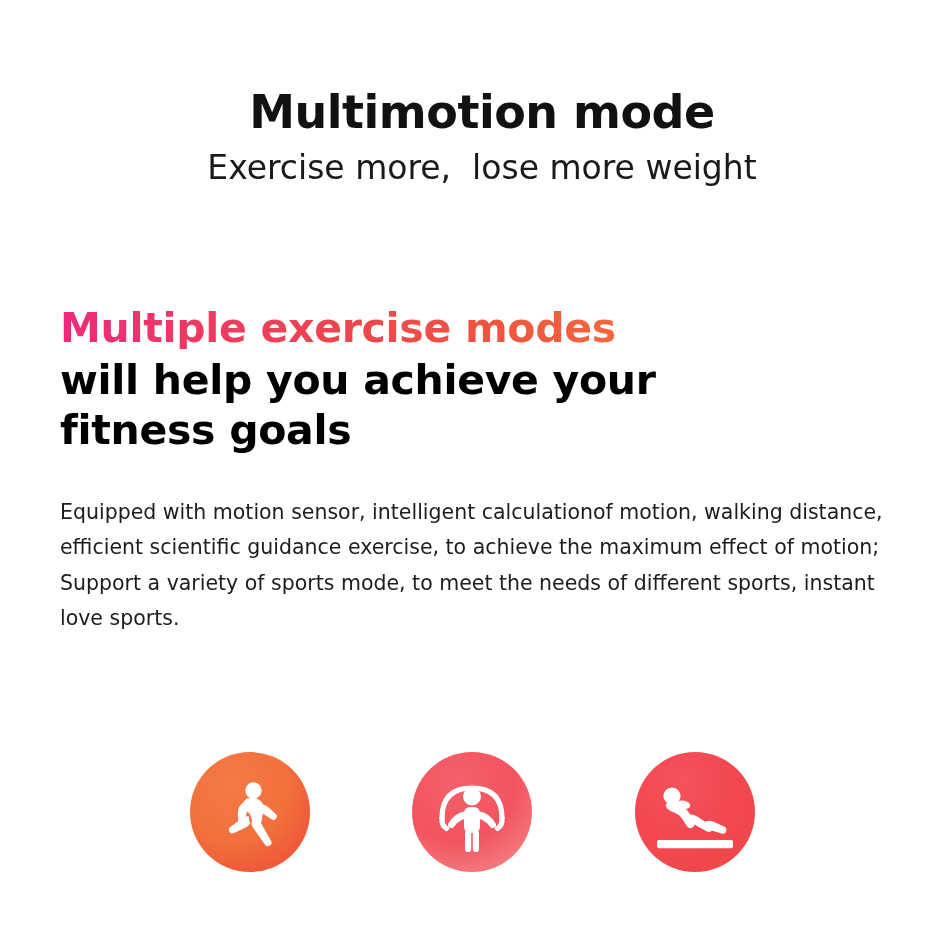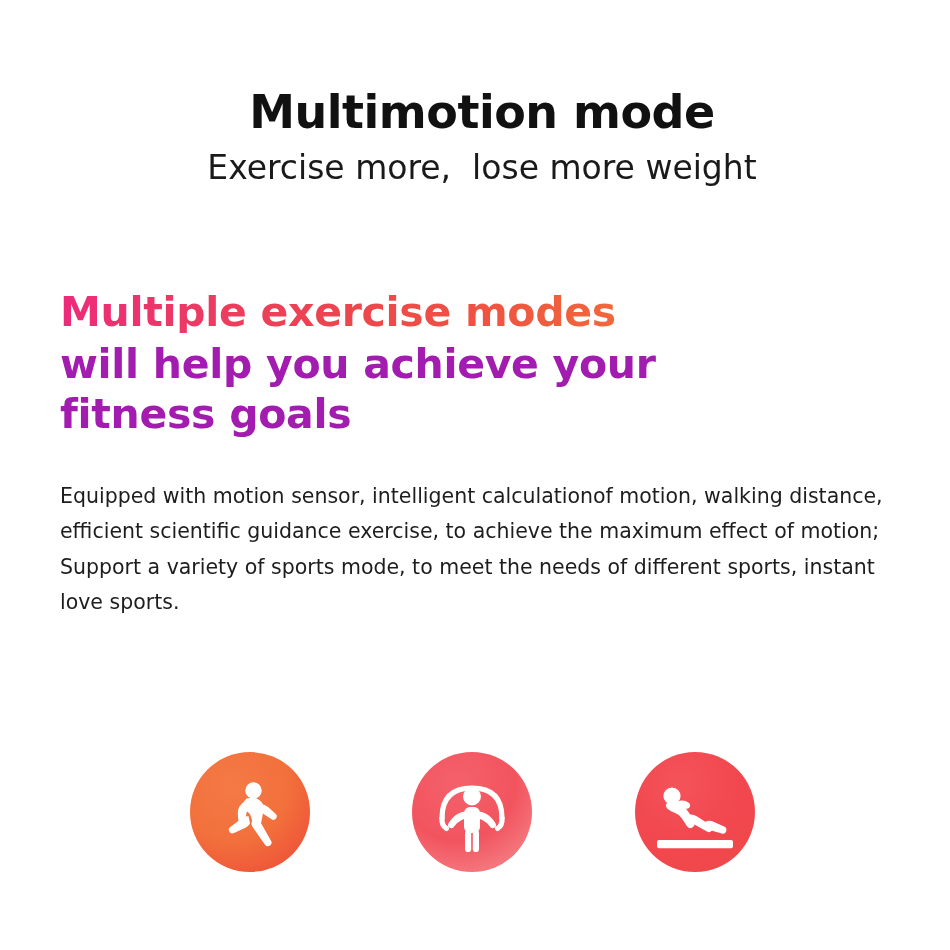--- a/index.html
+++ b/index.html
@@ -41,21 +41,21 @@
     font-weight: 400;
     color: #1a1a1a;
     line-height: 1.1;
     margin: 14px 0 0 0;
     white-space: pre;
   }
 
   
   .content {
     position: absolute;
-    top: 292px;
+    top: 308px;
     left: 60px;
     width: 830px;
   }
   .gradient-heading {
     font-family: "DejaVu Sans", sans-serif;
     font-size: 41px;
     font-weight: 700;
     line-height: 1.0;
     margin: 0;
     letter-spacing: -0.3px;
@@ -64,21 +64,21 @@
     -webkit-background-clip: text;
     background-clip: text;
     color: transparent;
     -webkit-text-fill-color: transparent;
     display: inline-block;
   }
   .black-heading {
     font-family: "DejaVu Sans", sans-serif;
     font-size: 41px;
     font-weight: 700;
-    color: #a21caf;
+    color: #000000;
     line-height: 1.22;
     margin: 6px 0 0 0;
     letter-spacing: -0.3px;
     max-width: 640px;
   }
   .body-paragraph {
     font-family: "DejaVu Sans", sans-serif;
     font-size: 20.5px;
     font-weight: 400;
     color: #1d1d1d;

